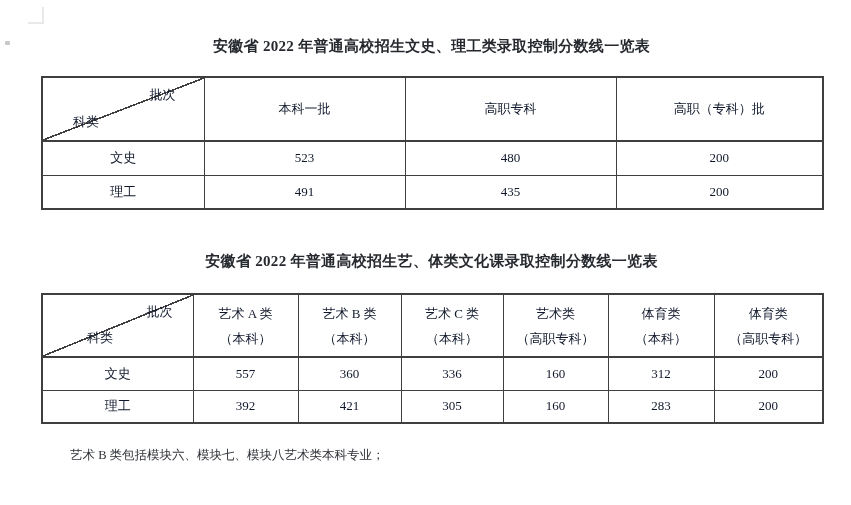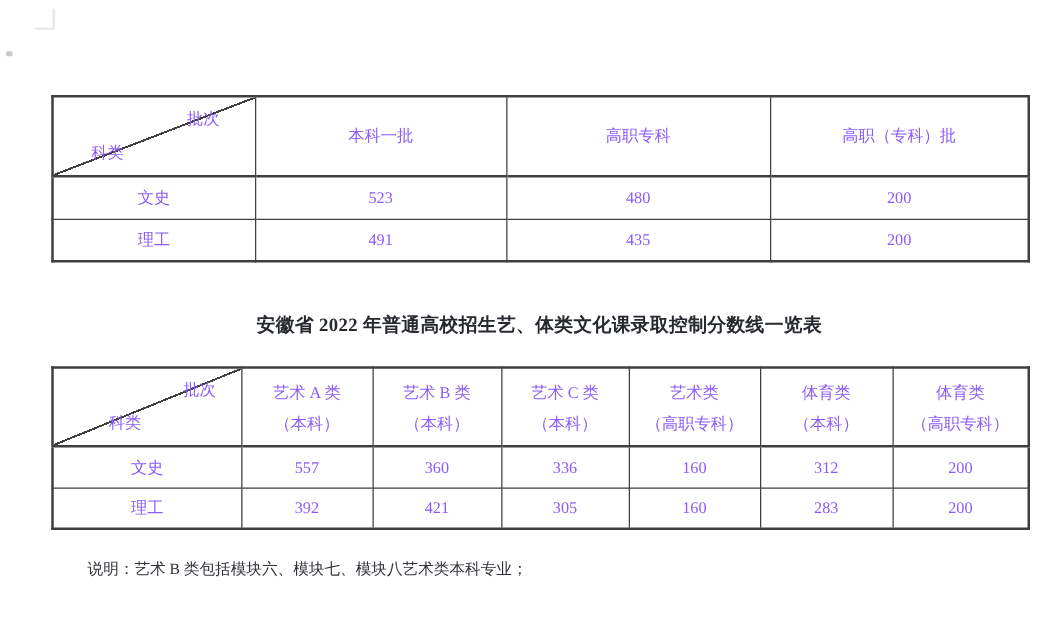--- a/index.html
+++ b/index.html
@@ -28,21 +28,21 @@
     color: #26292e; letter-spacing: 0.3px;
   }
   .t1 { top: 35px; }
   .t2 { top: 250px; }
 
   table.score-table {
     position: absolute; left: 41px;
     border-collapse: collapse; table-layout: fixed;
     width: 781px;
     border: 2px solid #3f3f3f;
-    font-size: 13px; color: #8b5cf6;
+    font-size: 13px; color: #0f172a;
   }
   .table1 { top: 76px; }
   .table2 { top: 293px; }
   .score-table th, .score-table td {
     border: 1px solid #3f3f3f;
     text-align: center; vertical-align: middle;
     font-weight: normal; padding: 0;
   }
   .score-table thead th { border-bottom: 2px solid #3f3f3f; }
   .table1 thead tr { height: 64px; }
@@ -72,20 +72,21 @@
   .note-line { white-space: nowrap; }
 </style>
 </head>
 <body>
 
 <div class="page">
 
   <div class="corner-mark"></div>
   <div class="speck"></div>
 
+  <div class="doc-title t1">安徽省 2022 年普通高校招生文史、理工类录取控制分数线一览表</div>
 
   <table class="score-table table1" id="tbl1">
     <colgroup>
       <col style="width:162px">
         <col style="width:201px">
         <col style="width:211px">
         <col style="width:207px">
     </colgroup>
     <thead>
       <tr>
@@ -176,19 +177,18 @@
           <td>421</td>
           <td>305</td>
           <td>160</td>
           <td>283</td>
           <td>200</td>
         </tr>
       </tbody>
   </table>
 
   <div class="notes">
-    <span class="notes-label">说明：</span>
     <div id="note-lines">
         <div class="note-line">艺术 B 类包括模块六、模块七、模块八艺术类本科专业；</div>
       </div>
   </div>
 
 </div>
 
 </body></html>

